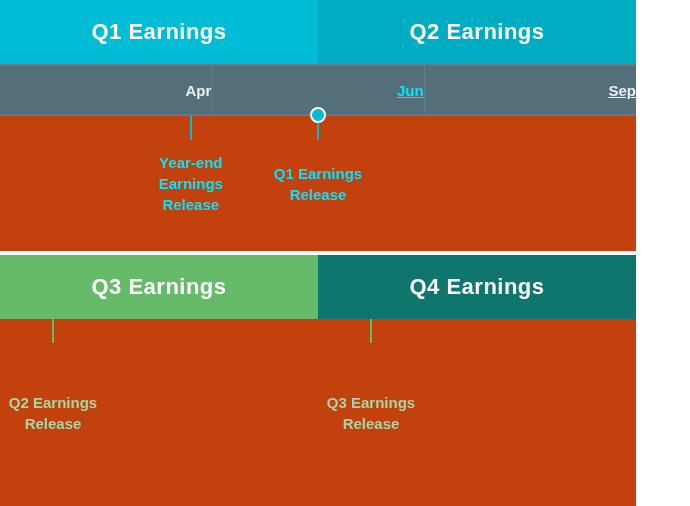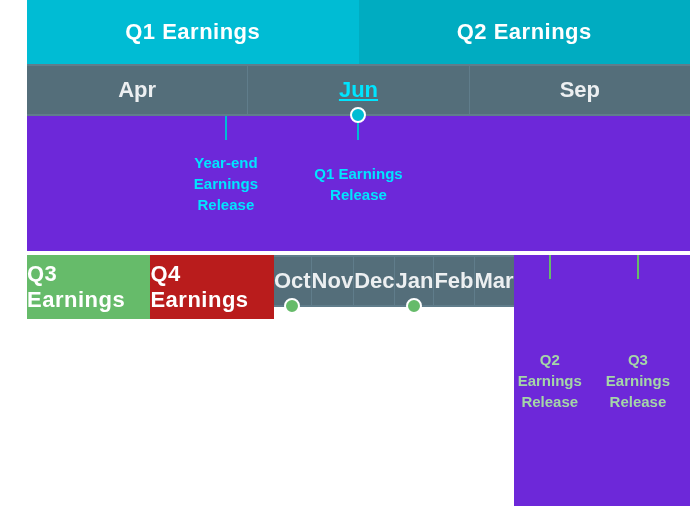--- a/index.html
+++ b/index.html
@@ -5,37 +5,36 @@
     * { box-sizing: border-box; margin: 0; padding: 0; }
     body {
       width: 690px;
       height: 506px;
       font-family: Arial, sans-serif;
       background: #fff;
       overflow: hidden;
     }
 
     .container {
-      width: 690px;
+      width: 636px;
       height: 506px;
       display: flex;
       flex-direction: column;
-      padding-left: 27px;
     }
 
     
     .top-half {
       display: flex;
       flex-direction: column;
       flex: 1;
     }
 
     .bottom-half {
       display: flex;
-      flex-direction: row;
+      flex-direction: column;
       flex: 1;
     }
 
     
     .quarter-row {
       display: flex;
       height: 64px;
     }
 
     .quarter-cell {
@@ -45,45 +44,46 @@
       justify-content: center;
       font-size: 22px;
       font-weight: bold;
       color: #fff;
       letter-spacing: 0.5px;
     }
 
     .q1-bg { background-color: #00bcd4; }
     .q2-bg { background-color: #00acc1; }
     .q3-bg { background-color: #66bb6a; }
-    .q4-bg { background-color: #b91c1c; }
+    .q4-bg { background-color: #0f766e; }
 
     
     .month-row {
       display: flex;
       height: 52px;
       background: #546e7a;
       border-top: 2px solid #607d8b;
       border-bottom: 2px solid #607d8b;
     }
 
     .month-cell {
       flex: 1;
       display: flex;
       align-items: center;
-      justify-content: center;
-      font-size: 22px;
+      justify-content: flex-end;
+      font-size: 15px;
       font-weight: bold;
       color: #eceff1;
       border-right: 1px solid #607d8b;
       position: relative;
     }
 
     .month-cell:last-child {
       border-right: none;
+      text-decoration: underline;
     }
 
     
     .month-dot {
       position: absolute;
       bottom: -9px;
       left: 50%;
       transform: translateX(-50%);
       width: 16px;
       height: 16px;
@@ -94,21 +94,21 @@
     }
 
     .month-dot-green {
       background: #66bb6a;
     }
 
     
     .events-row {
       display: flex;
       flex: 1;
-      background: #6d28d9;
+      background: #c2410c;
       position: relative;
     }
 
     .event-cell {
       flex: 1;
       display: flex;
       align-items: center;
       justify-content: center;
       text-align: center;
       padding: 8px 4px;
@@ -208,42 +208,20 @@
 
     <div class="quarter-row">
       <div class="quarter-cell q3-bg">
         <span>Q3 Earnings</span>
       </div>
       <div class="quarter-cell q4-bg">
         <span>Q4 Earnings</span>
       </div>
     </div>
 
-    <div class="month-row">
-      <div class="month-cell">
-        <span>Oct</span>
-        <div class="month-dot month-dot-green"></div>
-      </div>
-      <div class="month-cell">
-        <span>Nov</span>
-      </div>
-      <div class="month-cell">
-        <span>Dec</span>
-      </div>
-      <div class="month-cell">
-        <span>Jan</span>
-        <div class="month-dot month-dot-green"></div>
-      </div>
-      <div class="month-cell">
-        <span>Feb</span>
-      </div>
-      <div class="month-cell">
-        <span>Mar</span>
-      </div>
-    </div>
 
     <div class="events-row">
       <div class="event-cell">
         <div class="event-line event-line-green"></div>
         <div class="event-label event-label-green">Q2 Earnings<br>Release</div>
       </div>
       <div class="event-cell">
       </div>
       <div class="event-cell">
       </div>

